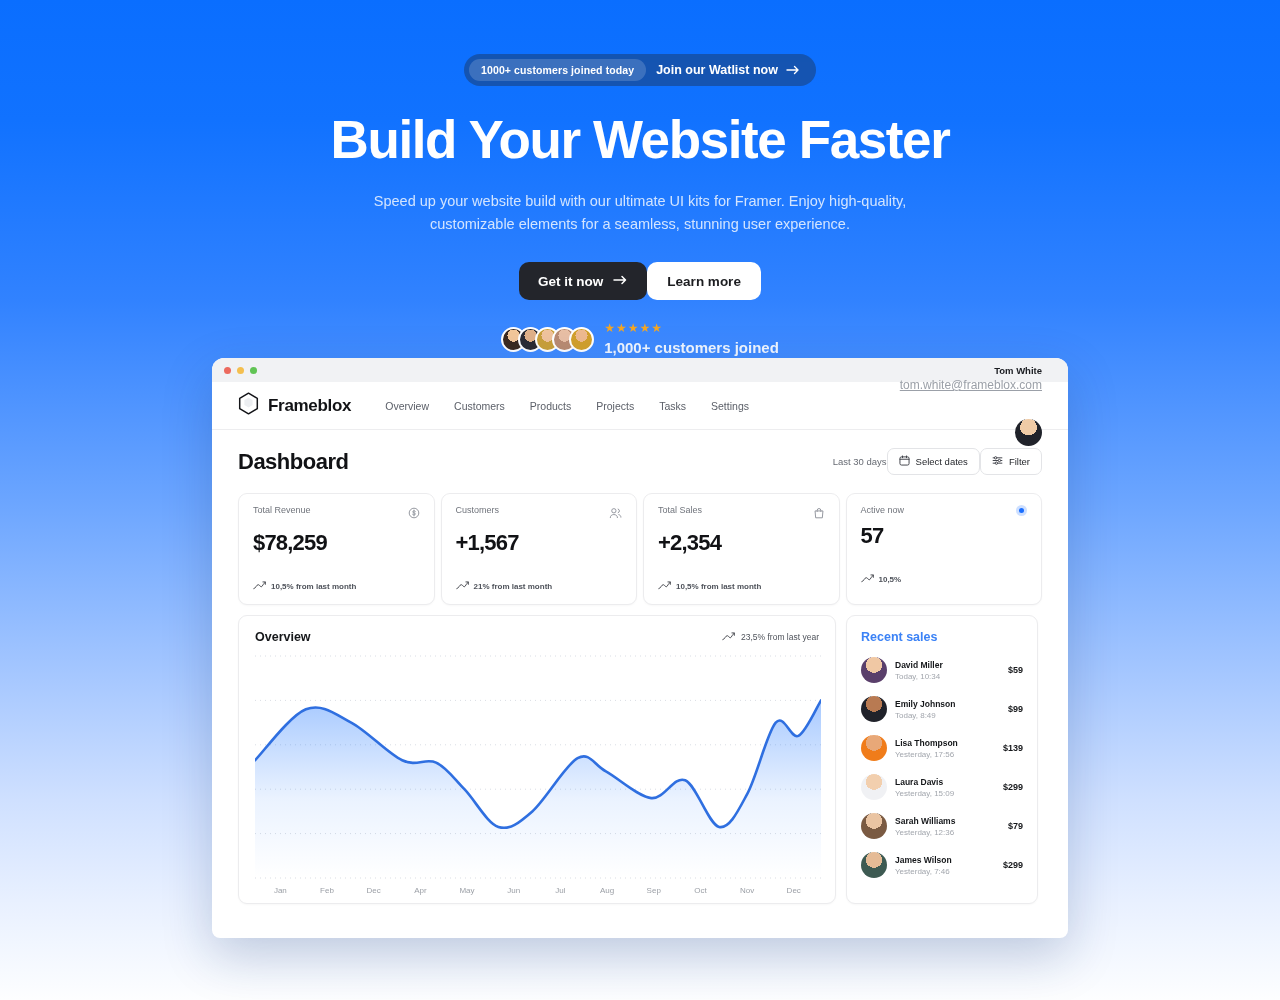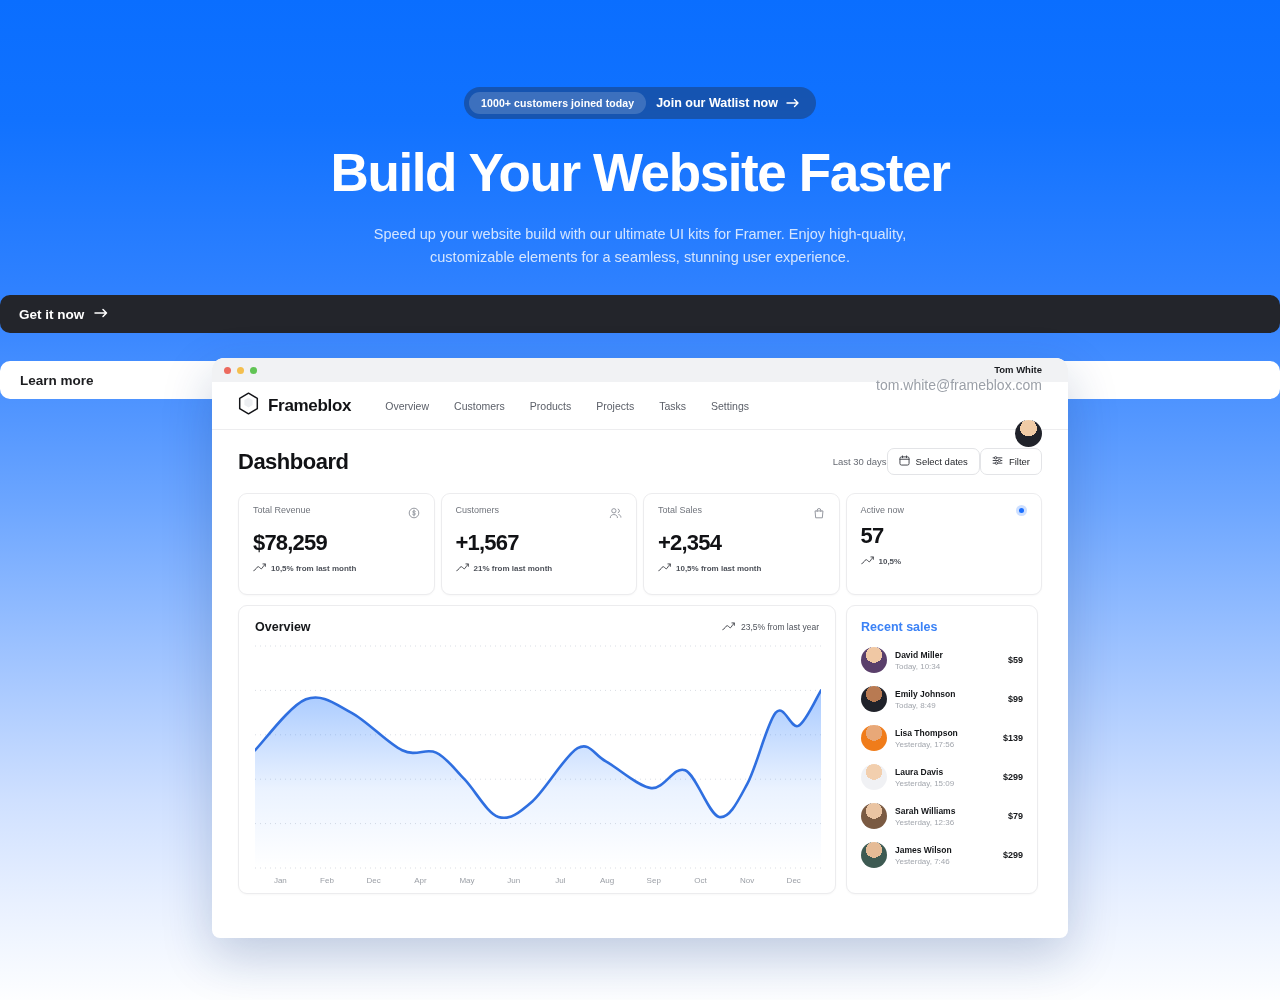--- a/index.html
+++ b/index.html
@@ -18,21 +18,20 @@
 
   
   .hero { width: 100%; padding-top: 54px; text-align: center; }
 
   .badge {
     display: inline-flex; align-items: center; gap: 10px;
     background: rgba(30,45,70,0.42);
     border-radius: 999px;
     padding: 5px 16px 5px 5px;
     backdrop-filter: blur(2px);
-    margin-top: 33px;
   }
   .badge-pill {
     background: rgba(255,255,255,0.17);
     color: #ffffff;
     font-size: 10.5px; font-weight: 700;
     border-radius: 999px;
     padding: 5px 12px;
     letter-spacing: .1px;
     white-space: nowrap;
   }
@@ -54,21 +53,21 @@
   .hero-sub {
     margin: 22px auto 0;
     width: 566px;
     font-size: 14.5px;
     line-height: 23px;
     color: rgba(255,255,255,0.80);
   }
 
   .cta-row {
     margin-top: 26px;
-    display: flex; justify-content: center; gap: 28px; flex-direction: column;
+    display: flex; justify-content: center; gap: 0;
   }
   .btn-dark {
     background: #23252b; color: #fff;
     font-size: 13.5px; font-weight: 700;
     border: none; border-radius: 10px;
     padding: 0 19px; height: 38px;
     display: inline-flex; align-items: center; gap: 10px;
     cursor: pointer;
   }
   .btn-light {
@@ -124,21 +123,21 @@
   }
   .brand { display: flex; align-items: center; gap: 9px; }
   .brand-name { font-size: 17px; font-weight: 700; color: #121316; letter-spacing: -.3px; }
   .navlinks { display: flex; gap: 25px; margin-left: 34px; }
   .navlinks a {
     font-size: 10.5px; color: #5c6069; text-decoration: none; font-weight: 400;
   }
   .nav-right { margin-left: auto; display: flex; align-items: flex-end; gap: 27px; flex-direction: column; }
   .nav-user { text-align: right; }
   .nav-user .nm { font-size: 9.5px; font-weight: 700; color: #1a1c20; }
-  .nav-user .em { font-size: 14px; color: #9ba0a8; margin-top: 2px; }
+  .nav-user .em { font-size: 12px; color: #9ba0a8; margin-top: 2px; text-decoration: underline; }
   .nav-avatar {
     width: 27px; height: 27px; border-radius: 50%;
     background: #d8dde4; overflow: hidden;
   }
 
   
   .page { padding: 18px 26px 0; }
   .page-head { display: flex; align-items: center; }
   .page-title { font-size: 22px; font-weight: 700; color: #111215; letter-spacing: -.5px; }
   .page-tools { margin-left: auto; display: flex; align-items: center; gap: 0; }
@@ -148,33 +147,33 @@
     border-radius: 7px; display: inline-flex; align-items: center; gap: 6px;
     padding: 0 11px; font-size: 9.5px; color: #26282d; cursor: pointer;
     font-family: "Liberation Sans", sans-serif;
   }
 
   
   .stats { display: flex; gap: 6px; margin-top: 18px; }
   .card {
     flex: 1;
     border: 1px solid #ececee; border-radius: 9px;
-    background: #fff; padding: 11px 14px 20px;
+    background: #fff; padding: 11px 14px 12px;
     box-shadow: 0 1px 2px rgba(16,24,40,0.03);
   }
   .card-top { display: flex; align-items: flex-start; }
   .card-label { font-size: 9px; color: #70747c; }
   .card-icon { margin-left: auto; color: #8e929a; }
   .card-value {
     font-size: 22px; font-weight: 700; color: #111215;
     letter-spacing: -.8px; margin-top: 7px;
   }
   .card-delta {
     display: flex; align-items: center; gap: 5px;
-    margin-top: 7px; font-size: 8px; font-weight: 700; color: #4e525a;
+    margin-top: 25px; font-size: 8px; font-weight: 700; color: #4e525a;
   }
   .pulse { position: relative; width: 11px; height: 11px; margin-left: auto; }
   .pulse .halo {
     position: absolute; inset: 0; border-radius: 50%;
     background: rgba(26,110,255,0.22);
   }
   .pulse .core {
     position: absolute; left: 3px; top: 3px;
     width: 5px; height: 5px; border-radius: 50%; background: #1a6eff;
   }

